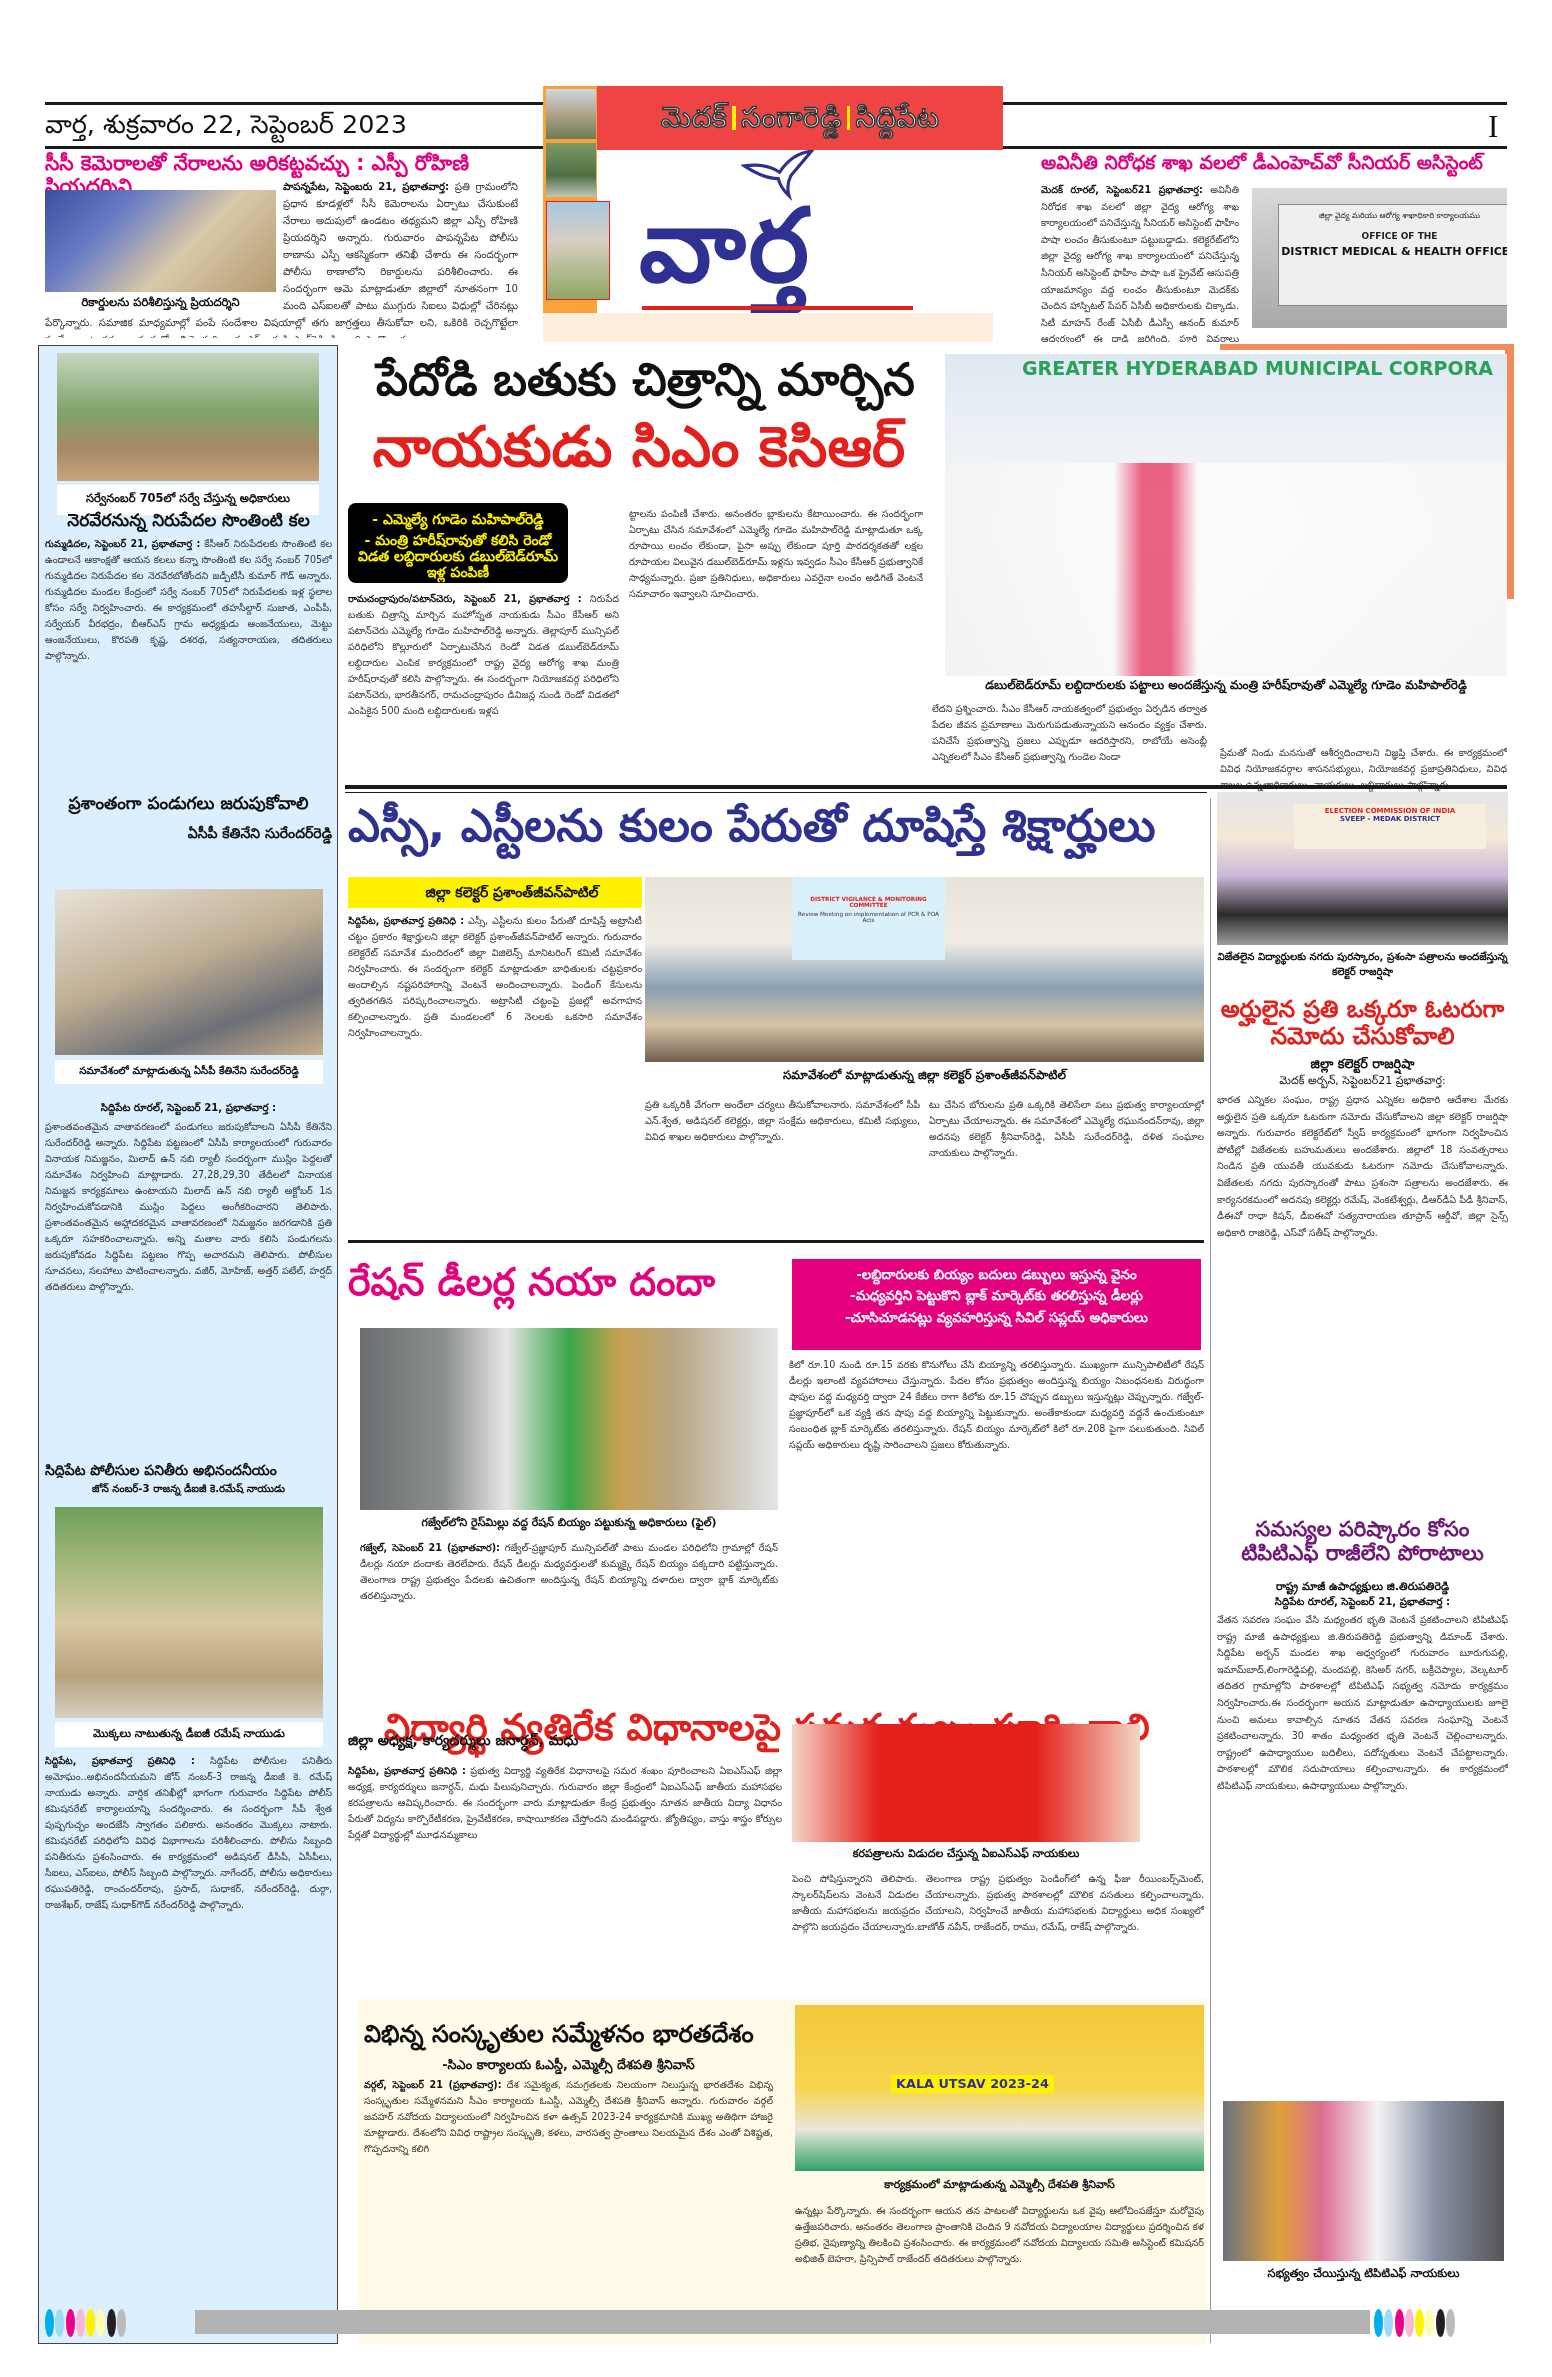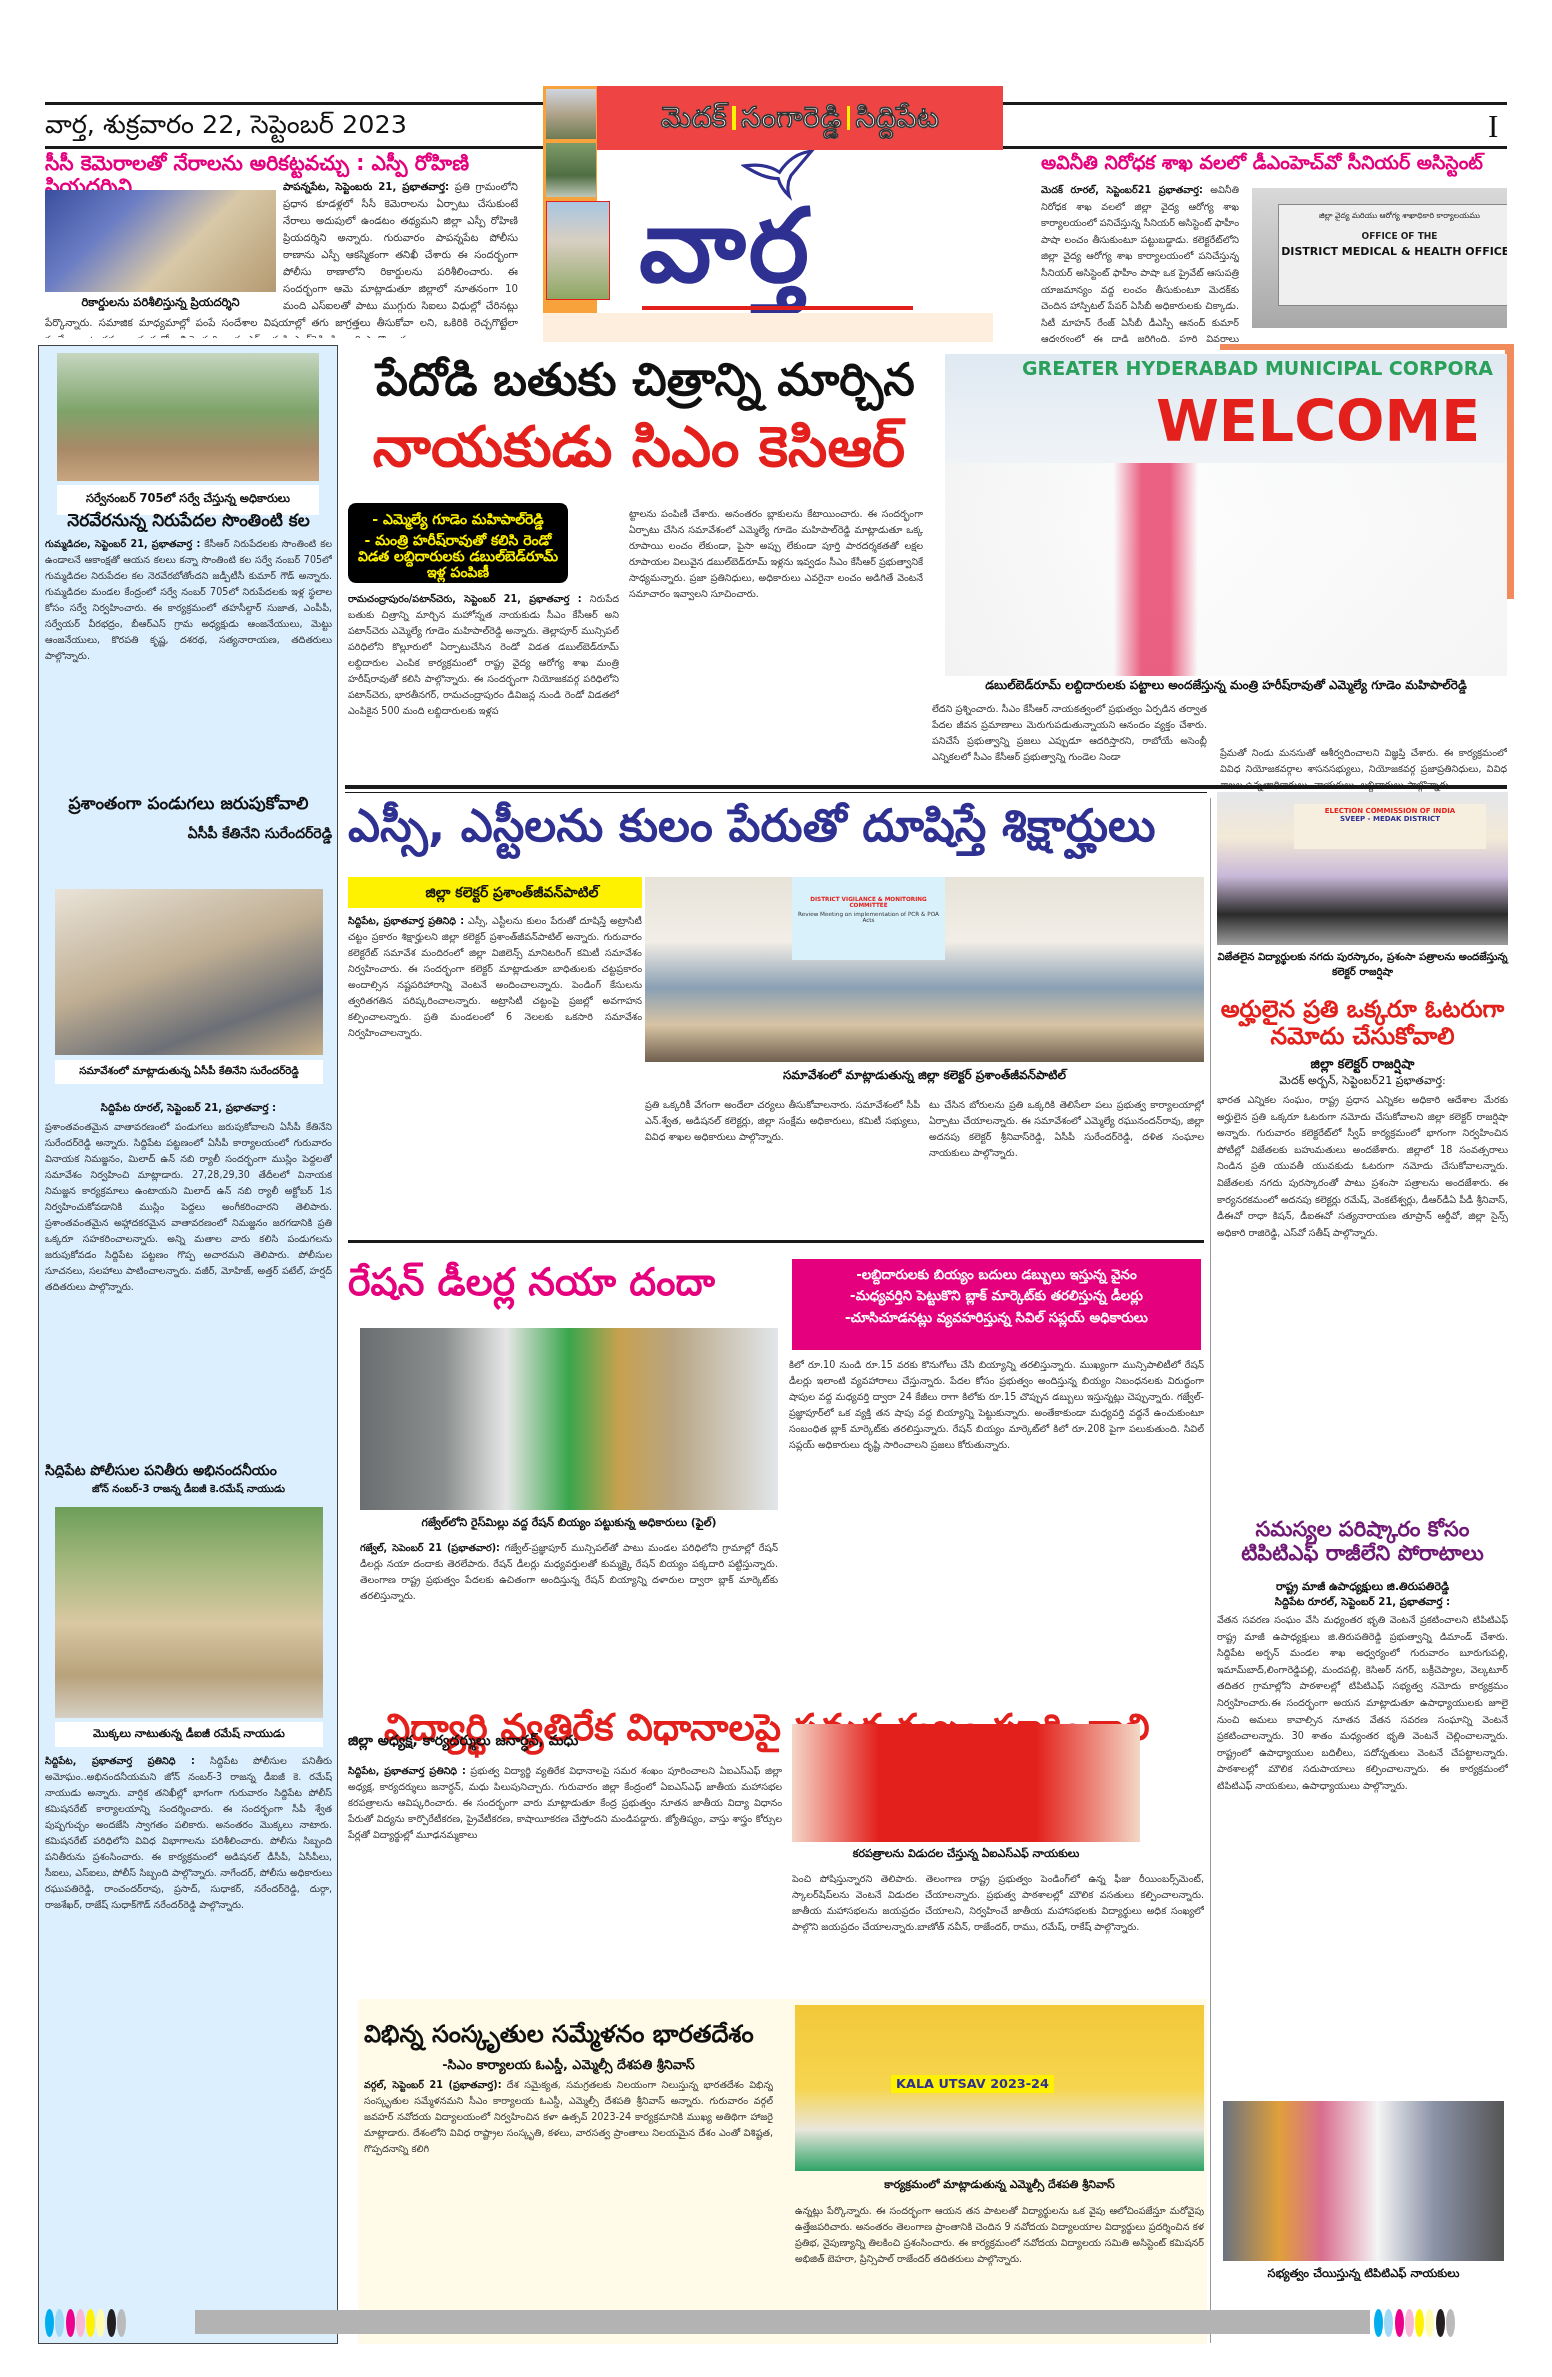--- a/index.html
+++ b/index.html
@@ -113,21 +113,20 @@
 <div class="col-text body-text" data-name="lead-body-col1" style="left:348px; top:591px; width:271px; height:208px; font-size:9.6px; line-height:16px;">
   <span class="dateline" data-name="lead-dateline">రామచంద్రాపురం/పటాన్‌చెరు, సెప్టెంబర్ 21, ప్రభాతవార్త :</span>
   <span data-name="lead-text-col1">నిరుపేద బతుకు చిత్రాన్ని మార్చిన మహోన్నత నాయకుడు సీఎం కేసీఆర్ అని పటాన్‌చెరు ఎమ్మెల్యే గూడెం మహిపాల్‌రెడ్డి అన్నారు. తెల్లాపూర్ మున్సిపల్ పరిధిలోని కొల్లూరులో ఏర్పాటుచేసిన రెండో విడత డబుల్‌బెడ్‌రూమ్ లబ్దిదారుల ఎంపిక కార్యక్రమంలో రాష్ట్ర వైద్య ఆరోగ్య శాఖ మంత్రి హరీష్‌రావుతో కలిసి పాల్గొన్నారు. ఈ సందర్భంగా నియోజకవర్గ పరిధిలోని పటాన్‌చెరు, భారతీనగర్, రామచంద్రాపురం డివిజన్ల నుండి రెండో విడతలో ఎంపికైన 500 మంది లబ్దిదారులకు ఇళ్లప</span>
 </div>
 <div class="col-text body-text" data-name="lead-body-col2" style="left:629px; top:506px; width:294px; height:292px; font-size:9.6px; line-height:16px;">ట్టాలను పంపిణీ చేశారు. అనంతరం బ్లాకులను కేటాయించారు. ఈ సందర్భంగా ఏర్పాటు చేసిన సమావేశంలో ఎమ్మెల్యే గూడెం మహిపాల్‌రెడ్డి మాట్లాడుతూ ఒక్క రూపాయి లంచం లేకుండా, పైసా అప్పు లేకుండా పూర్తి పారదర్శకతతో లక్షల రూపాయల విలువైన డబుల్‌బెడ్‌రూమ్ ఇళ్లను ఇవ్వడం సీఎం కేసీఆర్ ప్రభుత్వానికే సాధ్యమన్నారు. ప్రజా ప్రతినిధులు, అధికారులు ఎవరైనా లంచం అడిగితే వెంటనే సమాచారం ఇవ్వాలని సూచించారు.</div>
 
 <div class="abs" data-name="lead-photo-frame" style="left:1220px; top:344px; width:294px; height:255px; background:#f28b5c;"></div>
 <div class="abs" data-name="lead-photo-bg" style="left:937px; top:350px; width:568px; height:383px; background:#fff;"></div>
 <div class="photo" data-name="lead-photo" style="left:945px; top:354px; width:562px; height:322px; background:linear-gradient(180deg,#dfe9f2 0%,#eef2f6 30%,#f6f6f6 55%,#e8e8e8 100%);">
   <div class="abs hl" data-name="lead-photo-banner-ghmc" style="left:77px; top:3.8px; font-size:19px; color:#2aa05a; white-space:nowrap;">GREATER HYDERABAD MUNICIPAL CORPORA</div>
-  <div class="abs hl" data-name="lead-photo-banner-welcome" style="left:211px; top:35px; font-size:57px; color:#e3201b;">WELCOME</div>
   <div class="abs" data-name="lead-photo-people" style="left:0; top:109px; width:562px; height:214px; background:linear-gradient(90deg,#f4f4f4 0%,#fbfbfb 30%,#e9476f 35%,#e9476f 40%,#fdfdfd 45%,#f7f7f7 100%); opacity:0.85;"></div>
 </div>
 <div class="abs caption" data-name="lead-caption" style="left:945px; top:678px; width:562px; font-size:12px;">డబుల్‌బెడ్‌రూమ్ లబ్దిదారులకు పట్టాలు అందజేస్తున్న మంత్రి హరీష్‌రావుతో ఎమ్మెల్యే గూడెం మహిపాల్‌రెడ్డి</div>
 <div class="col-text body-text" data-name="lead-body-col3" style="left:932px; top:701px; width:275px; height:96px; font-size:9.6px; line-height:16px;">లేదని ప్రశ్నించారు. సీఎం కేసీఆర్ నాయకత్వంలో ప్రభుత్వం ఏర్పడిన తర్వాత పేదల జీవన ప్రమాణాలు మెరుగుపడుతున్నాయని ఆనందం వ్యక్తం చేశారు. పనిచేసే ప్రభుత్వాన్ని ప్రజలు ఎప్పుడూ ఆదరిస్తారని, రాబోయే అసెంబ్లీ ఎన్నికలలో సీఎం కేసీఆర్ ప్రభుత్వాన్ని గుండెల నిండా</div>
 <div class="col-text body-text" data-name="lead-body-col4" style="left:1220px; top:722px; width:287px; height:77px; font-size:9.6px; line-height:16px;margin-top:23px;">ప్రేమతో నిండు మనసుతో ఆశీర్వదించాలని విజ్ఞప్తి చేశారు. ఈ కార్యక్రమంలో వివిధ నియోజకవర్గాల శాసనసభ్యులు, నియోజకవర్గ ప్రజాప్రతినిధులు, వివిధ శాఖల ఉన్నతాధికారులు, నాయకులు, లబ్దిదారులు పాల్గొన్నారు.</div>
 
 <div class="rule" data-name="lead-bottom-rule" style="left:345px; top:785px; width:1162px; height:3.8px;"></div>
 <div class="rule" data-name="lead-bottom-rule-thin" style="left:345px; top:792px; width:862px; height:1.3px;"></div>
 
 <div class="abs hl navy" data-name="sc-st-headline" style="left:348px; top:800px; width:856px; font-size:45px; white-space:nowrap;">ఎస్సీ, ఎస్టీలను కులం పేరుతో దూషిస్తే శిక్షార్హులు</div>

